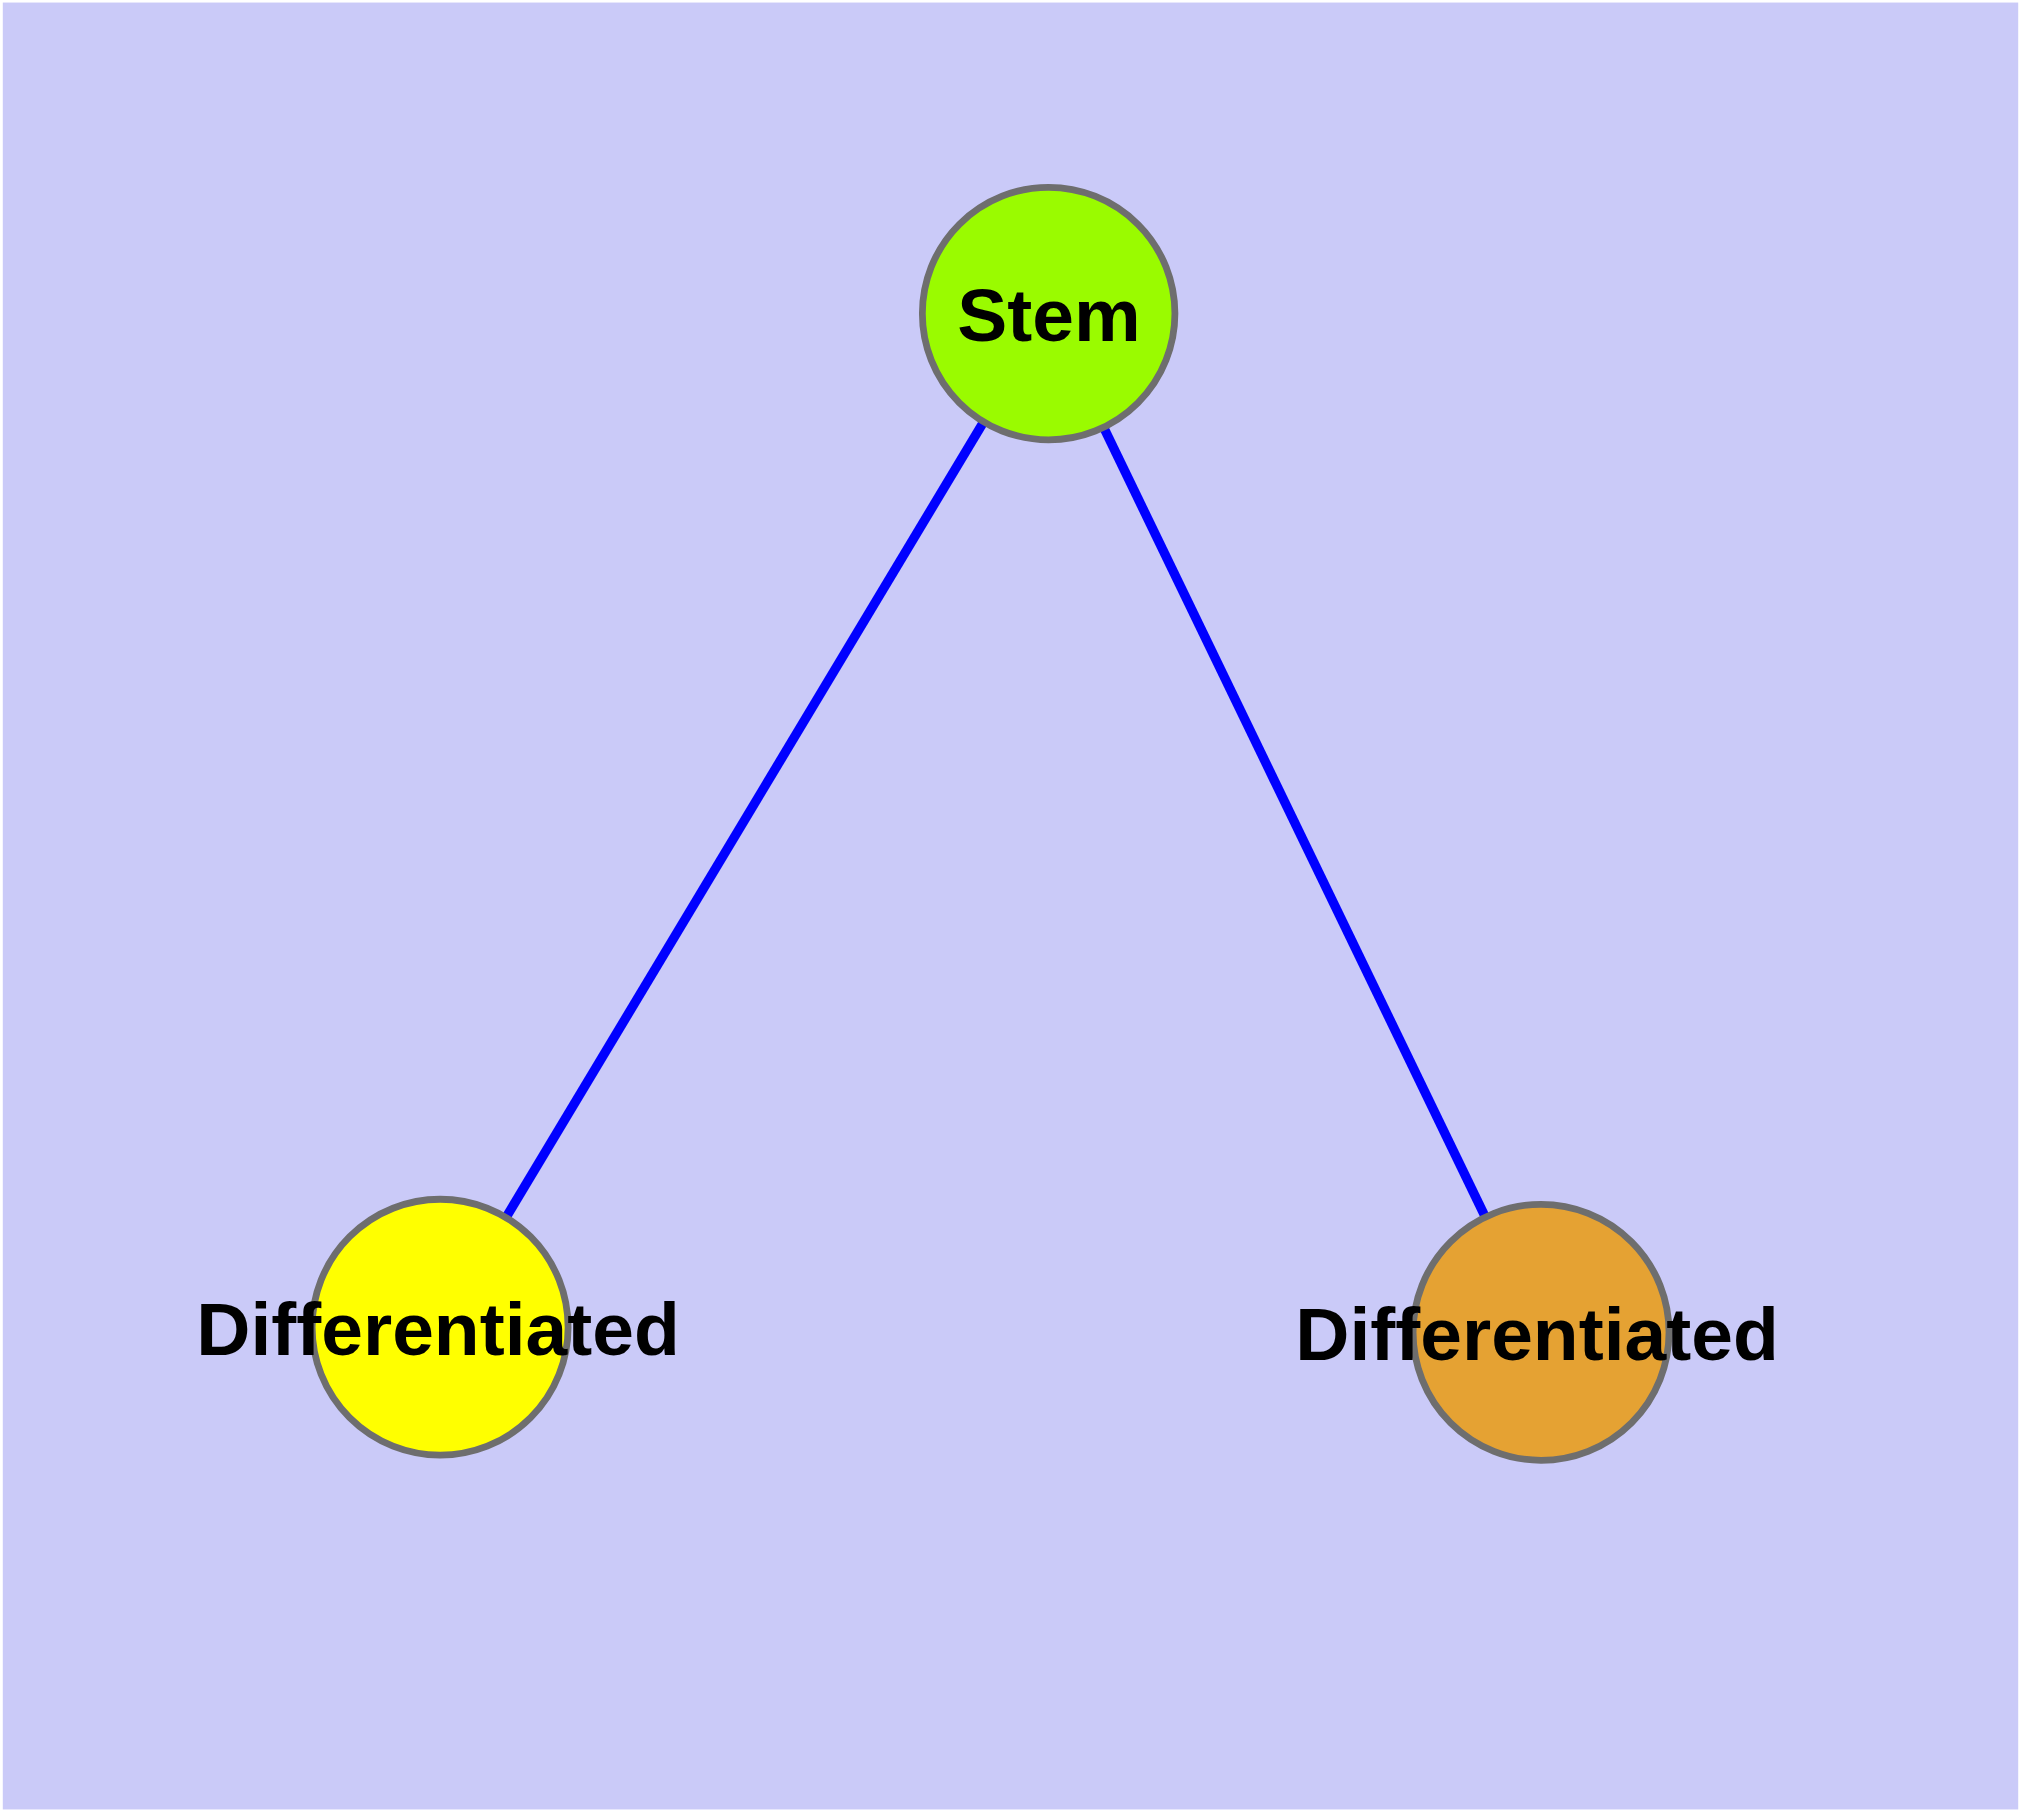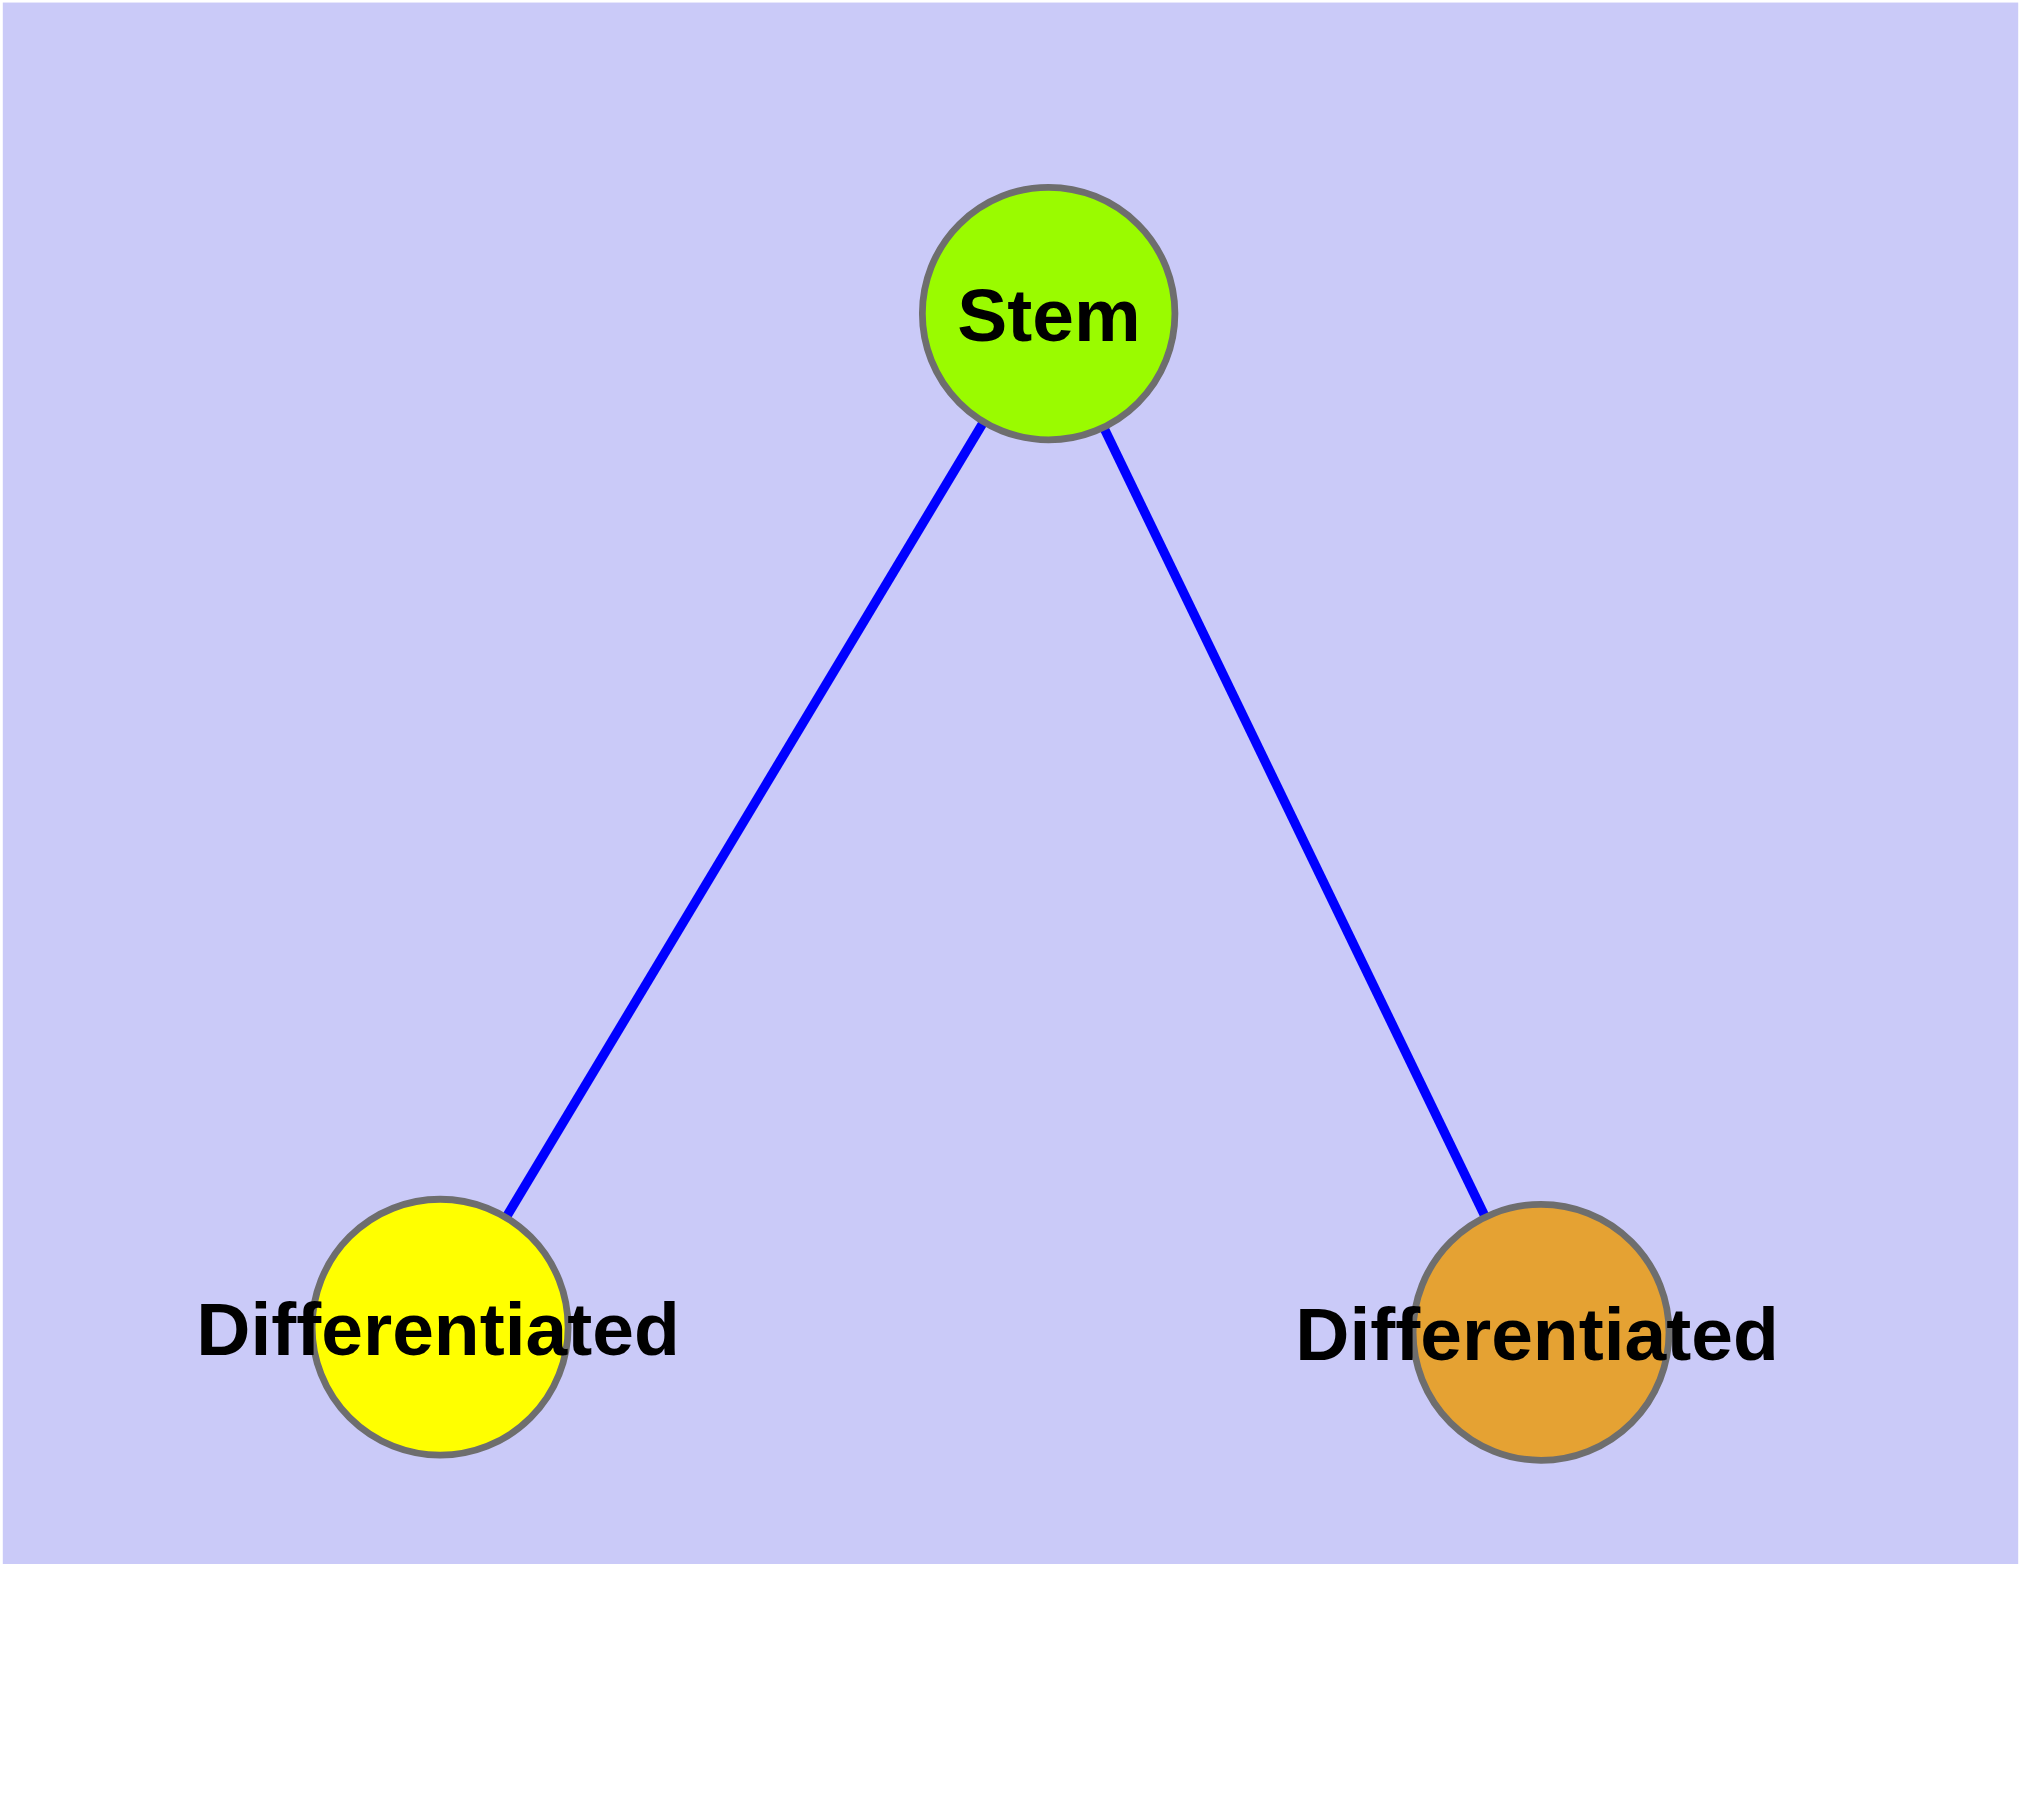--- a/index.html
+++ b/index.html
@@ -4,21 +4,21 @@
 <style>
   html, body {
     margin: 0;
     padding: 0;
     background: #ffffff;
     font-family: "Liberation Sans", "DejaVu Sans", sans-serif;
   }
   .canvas {
     position: relative;
     width: 2021px;
-    height: 1564px;
+    height: 1812px;
     background: #ffffff;
     overflow: hidden;
   }
   .graph-svg {
     position: absolute;
     left: 0;
     top: 0;
     display: block;
   }
   .edge {

